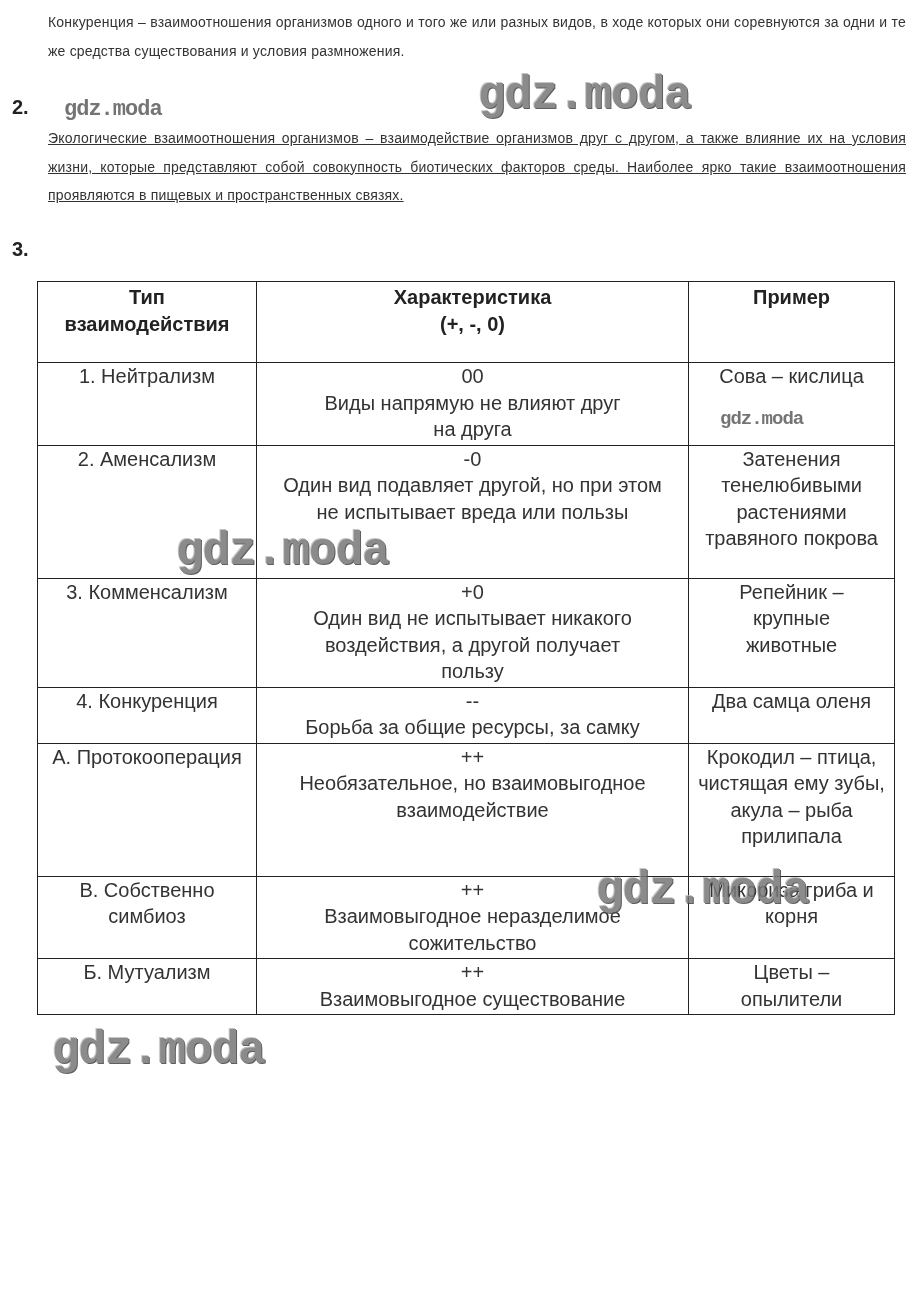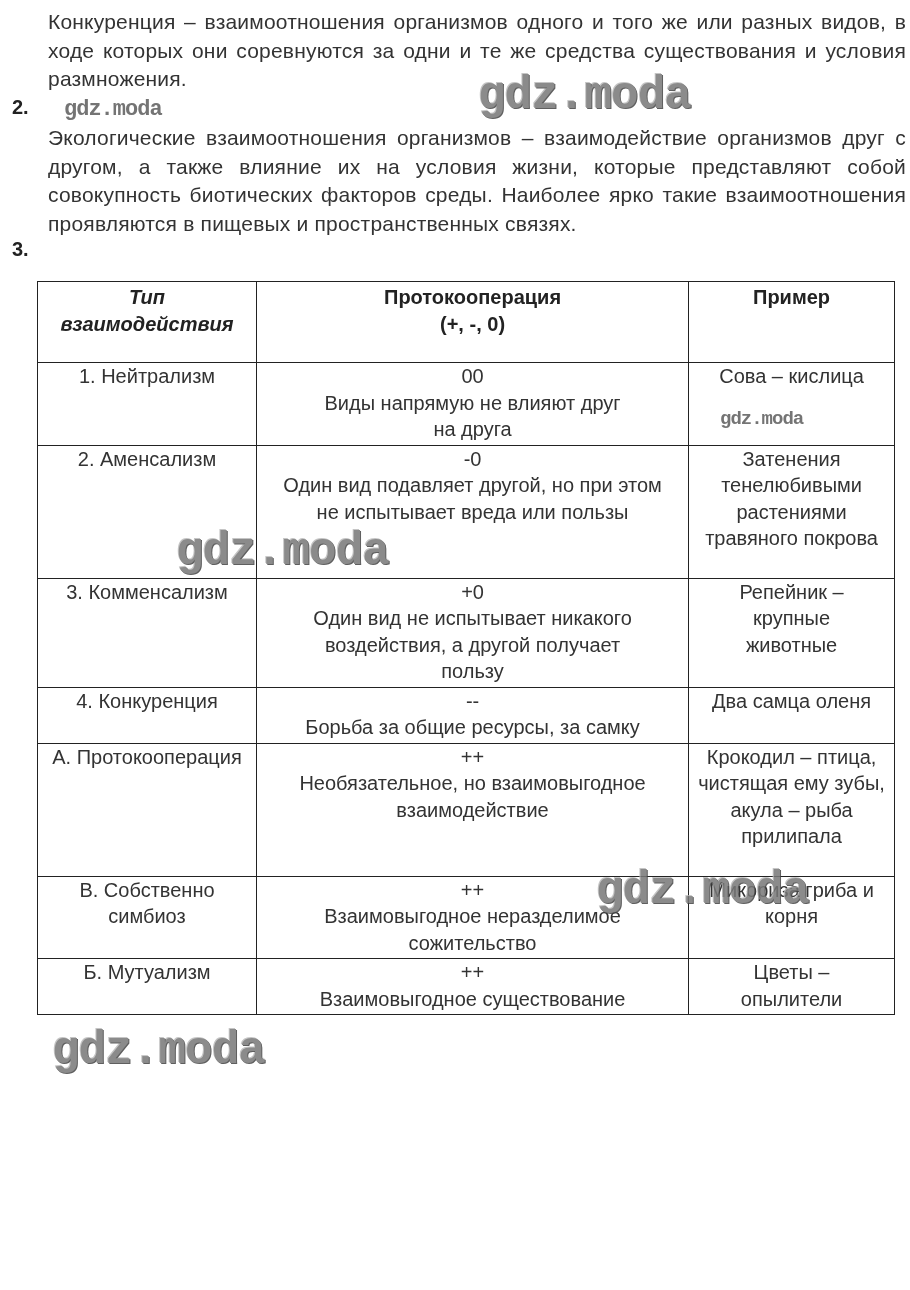--- a/index.html
+++ b/index.html
@@ -2,26 +2,26 @@
 <html><head>
 <meta charset="utf-8">
 <style>
   html, body { margin: 0; padding: 0; background: #ffffff; }
   body {
     width: 910px; height: 1290px; position: relative; overflow: hidden;
     font-family: "Liberation Sans", sans-serif; color: #2a2a2a;
   }
   .para {
     position: absolute; left: 48px; width: 858px;
-    font-size: 21px; line-height: 28.5px; text-align: justify;
+    font-size: 14px; line-height: 28.5px; text-align: justify;
     text-align-last: left; color: #333;
     letter-spacing: 0.2px;
   }
   .para.p1 { top: 8px; }
-  .para.p2 { top: 124px; }
+  .para.p2 { top: 124px; text-decoration: underline; }
   .num {
     position: absolute; left: 12px; font-size: 20px; font-weight: bold; color: #222;
   }
   .num.n2 { top: 96px; }
   .num.n3 { top: 238px; }
 
   table.main {
     position: absolute; left: 37px; top: 281px;
     width: 858px; border-collapse: collapse;
     font-size: 20px; line-height: 26.5px; color: #333;
@@ -56,23 +56,23 @@
 <div class="num n3">3.</div>
 
 <table class="main">
   <colgroup>
       <col class="c1">
       <col class="c2">
       <col class="c3">
     </colgroup>
   <tbody>
       <tr>
-    <th style="padding-left:20px;padding-right:20px;font-style:italic;">Тип взаимодействия</th>
+    <th style="padding-left:20px;padding-right:20px;">Тип взаимодействия</th>
     <th>
-      <span class="sym">Протокооперация</span>
+      <span class="sym">Характеристика</span>
       <span class="sym">(+, -, 0)</span>
     </th>
     <th>Пример</th>
   </tr>
 
   <tr style="height:80px">
     <td>1. Нейтрализм</td>
     <td>
           <span class="sym">00</span>
           <span class="desc" style="padding:0 60px">Виды напрямую не влияют друг на друга</span>

